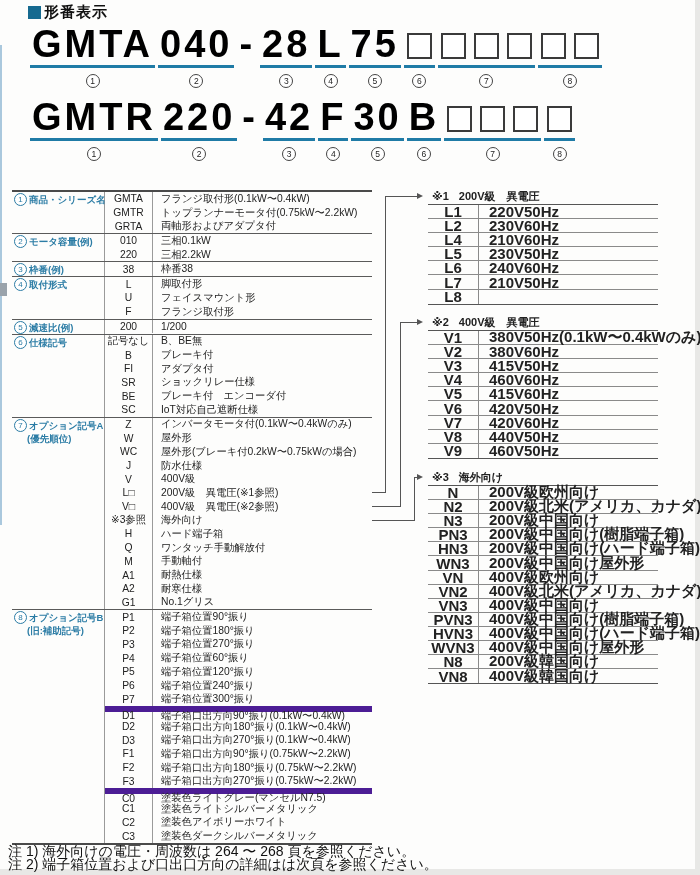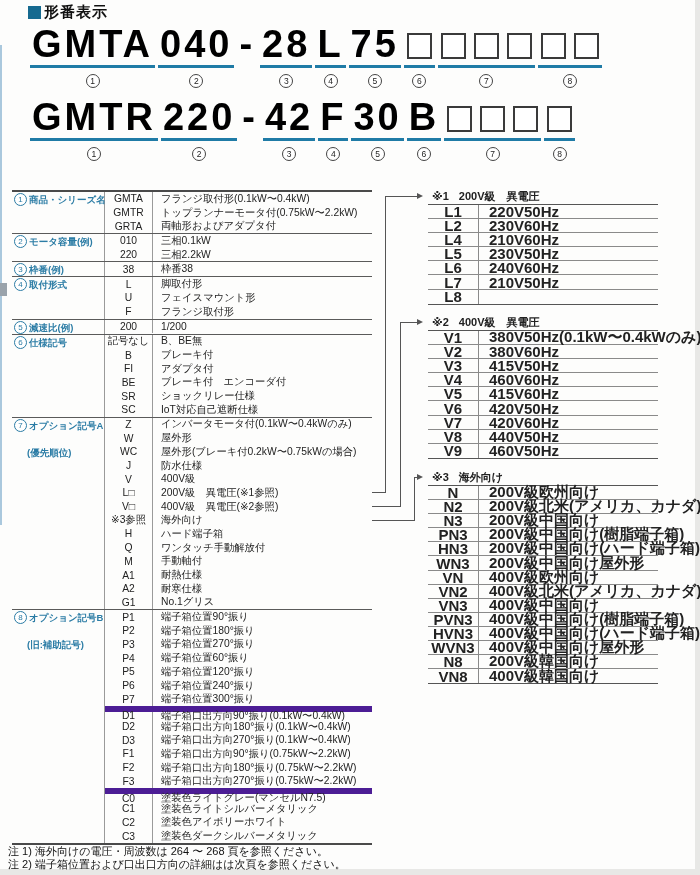--- a/index.html
+++ b/index.html
@@ -34,21 +34,21 @@
   .circ-t{border-color:#2b7ca5;color:#2b7ca5;width:11px;height:11px;line-height:11px;font-size:8px;flex:none;}
 
   
   .spec-table{position:absolute;left:12px;top:190px;width:360px;
               border-top:2px solid #4a4a4a;border-bottom:2px solid #4a4a4a;}
   .section{display:flex;border-bottom:1px solid #5a5a5a;}
   .section:last-child{border-bottom:none;}
   .label-cell{width:93px;border-right:1px solid #9a9a9a;padding:1px 0 0 2px;box-sizing:border-box;
               color:#2b7ca5;font-size:9.5px;line-height:13px;font-weight:bold;}
   .label-line{display:flex;align-items:center;gap:2px;white-space:nowrap;}
-  .label2{padding-left:13px;white-space:nowrap;margin-top:14px;}
+  .label2{padding-left:13px;white-space:nowrap;}
   .rows{flex:1;}
   .srow{display:flex;height:13.7px;box-sizing:border-box;align-items:stretch;font-size:10.3px;}
   .srow.sep{border-top:6px solid #4c1d95;}
   .scode{width:47px;border-right:1px solid #9a9a9a;display:flex;align-items:center;justify-content:center;
          color:#222;flex:none;white-space:nowrap;}
   .sdesc{flex:1;padding-left:8px;color:#222;white-space:nowrap;display:flex;align-items:center;}
 
   
   .ref-table{position:absolute;left:428px;width:230px;}
   #ref-0{top:190px;} #ref-1{top:316px;} #ref-2{top:471px;}
@@ -63,21 +63,21 @@
   .rval{flex:1;padding-left:10px;color:#222;white-space:nowrap;display:flex;align-items:center;}
   .rvolt{width:50px;flex:none;display:inline-block;}
 
   
   .conn div{position:absolute;background:#555;}
   .conn .h{height:1px;} .conn .v{width:1px;}
   .arrow{position:absolute;width:0;height:0;background:none!important;
          border-top:3.5px solid transparent;border-bottom:3.5px solid transparent;border-left:6px solid #555;}
 
   
-  .footnotes{position:absolute;left:8px;top:845px;font-size:11px;line-height:13px;color:#111;}
+  .footnotes{position:absolute;left:8px;top:845px;font-size:14px;line-height:13px;color:#111;}
   .footnote{white-space:nowrap;}
 </style>
 </head>
 <body>
 
 <div class="page">
 
   <div class="edge-right"></div>
   <div class="edge-bottom"></div>
   <div class="edge-left-strip"></div>
@@ -303,26 +303,26 @@
           </div>
           <div class="srow">
             <div class="scode">B</div>
             <div class="sdesc">ブレーキ付</div>
           </div>
           <div class="srow">
             <div class="scode">FI</div>
             <div class="sdesc">アダプタ付</div>
           </div>
           <div class="srow">
+            <div class="scode">SR</div>
+            <div class="sdesc">ショックリレー仕様</div>
+          </div>
+          <div class="srow">
             <div class="scode">BE</div>
             <div class="sdesc">ブレーキ付　エンコーダ付</div>
-          </div>
-          <div class="srow">
-            <div class="scode">SR</div>
-            <div class="sdesc">ショックリレー仕様</div>
           </div>
           <div class="srow">
             <div class="scode">SC</div>
             <div class="sdesc">IoT対応自己遮断仕様</div>
           </div>
         </div>
       </div>
       <div class="section">
         <div class="label-cell">
           <div class="label-line">

